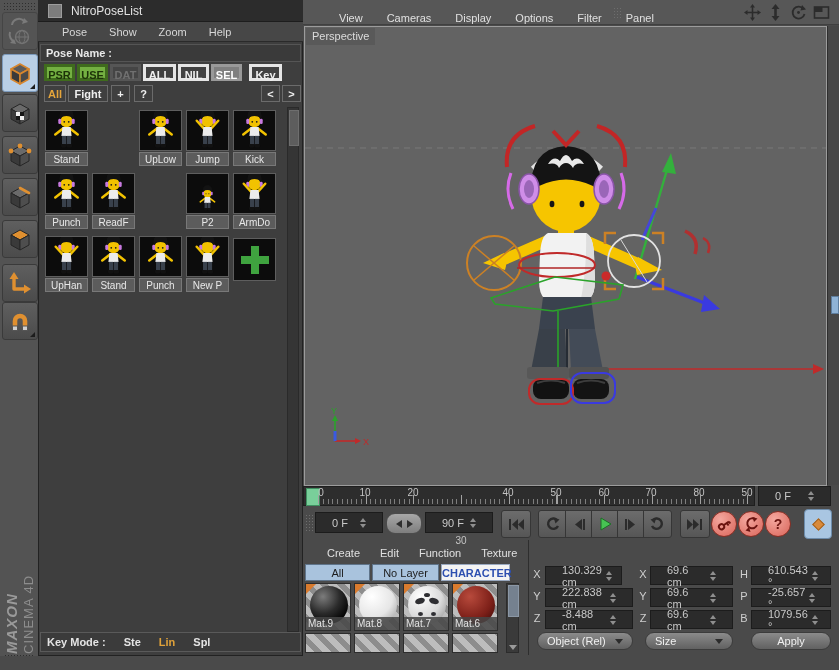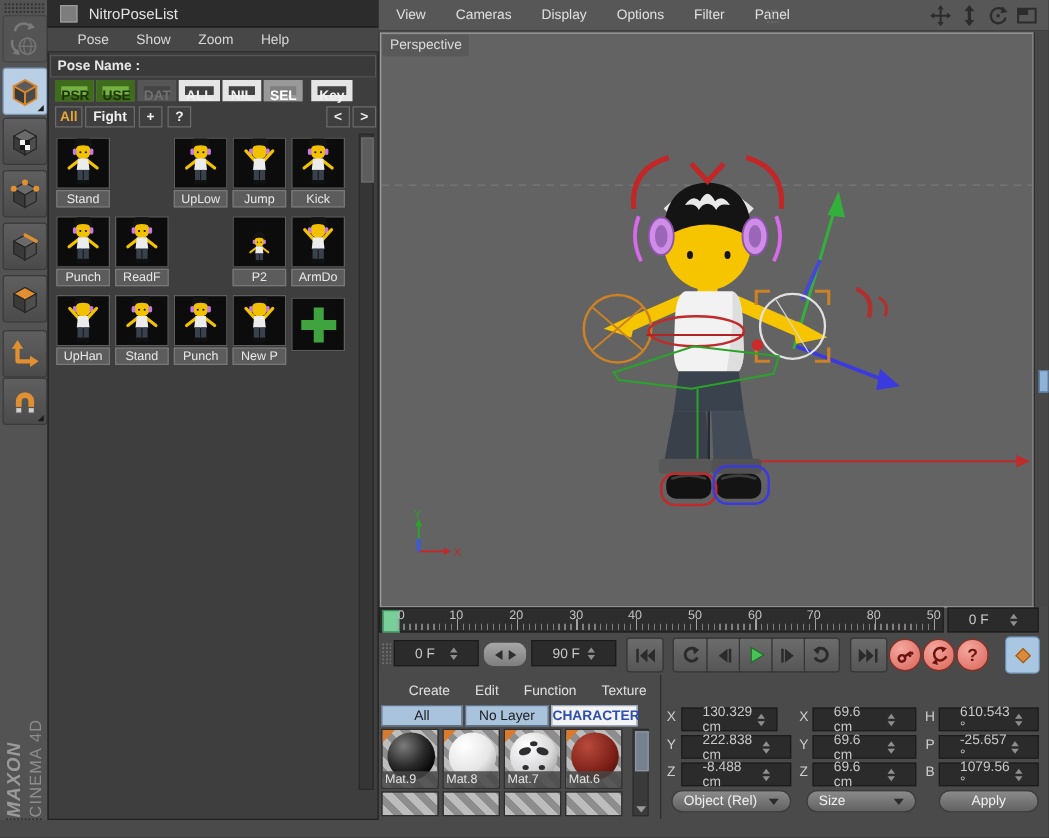--- a/index.html
+++ b/index.html
@@ -25,41 +25,41 @@
   
   #posewin{left:38px;top:0;width:265px;height:656px;background:#3e3e3e;border:1px solid #222;box-sizing:border-box;}
   #pw-title{left:38px;top:0;width:265px;height:22px;background:#2c2c2c;display:flex;align-items:center;gap:9px;padding-left:10px;box-sizing:border-box;border-bottom:1px solid #1d1d1d;}
   #pw-title .wicon{width:12px;height:12px;background:#7d7d7d;border:1px solid #9d9d9d;}
   #pw-title .ttl{font-size:12px;color:#e2e2e2;}
   #pw-menu{left:38px;top:22px;width:265px;height:20px;background:#474747;border-bottom:1px solid #2a2a2a;
            display:flex;align-items:center;gap:22px;padding-left:24px;box-sizing:border-box;color:#d8d8d8;}
   #pw-posename{left:40px;top:44px;width:261px;height:18px;background:#3a3a3a;border:1px solid #555;
                display:flex;align-items:center;padding-left:5px;box-sizing:border-box;font-weight:bold;color:#e8e8e8;}
   .fbtn{position:absolute;top:64px;height:17px;line-height:17px;text-align:center;font-weight:bold;
-        border:5px solid #e5e5e5;background:#414141;color:#f0f0f0;box-sizing:border-box;}
+        border:3px solid #e5e5e5;background:#414141;color:#f0f0f0;box-sizing:border-box;}
   .fbtn.green{background:#74b042;border-color:#3f6b1d;color:#1c3208;}
   .fbtn.dis{background:#454545;color:#707070;border-color:#565656;}
   .fbtn.sel{background:#7f7f7f;color:#fff;border-color:#999;}
   .tabbtn{position:absolute;top:85px;height:17px;line-height:17px;text-align:center;font-weight:bold;
           border:1px solid #6b6b6b;background:#3f3f3f;color:#efefef;box-sizing:border-box;}
   .tabbtn.ora{color:#e5a53b;}
   .pose-cell{position:absolute;width:43px;}
   .pose-thumb{width:43px;height:41px;background:#0c0c0c;border:1px solid #5e5e5e;box-sizing:border-box;
               display:flex;align-items:flex-end;justify-content:center;}
   .pose-label{margin-top:1px;height:14px;line-height:14px;background:#5c5c5c;border:1px solid #787878;
               text-align:center;color:#e8e8e8;font-size:10px;box-sizing:border-box;overflow:hidden;white-space:nowrap;}
   #pose-scroll{left:287px;top:107px;width:12px;height:525px;background:#353535;border:1px solid #2a2a2a;box-sizing:border-box;}
   #pose-scroll .thumb{position:absolute;left:1px;top:2px;width:8px;height:34px;background:#5d5d5d;border:1px solid #6e6e6e;}
   #keymode{left:40px;top:632px;width:261px;height:20px;background:#3b3b3b;border:1px solid #5a5a5a;box-sizing:border-box;
            display:flex;align-items:center;gap:18px;padding-left:6px;font-weight:bold;color:#e4e4e4;}
   #keymode .lin{color:#e0a23a;}
 
   
   #vp-menu{left:303px;top:0;width:536px;height:25px;background:#575757;border-bottom:1px solid #404040;
-           display:flex;align-items:center;gap:24px;padding-left:14px;box-sizing:border-box;color:#e0e0e0;}
+           display:flex;align-items:flex-end;gap:24px;padding-left:36px;box-sizing:border-box;color:#e0e0e0;}
   #vp-icons{left:744px;top:4px;display:flex;gap:6px;}
   #viewport{left:304px;top:26px;width:521px;height:458px;background:#636363;border:1px solid #9c9c9c;box-sizing:content-box;}
   #persp{left:306px;top:28px;height:17px;line-height:17px;padding:0 6px;background:#595959;color:#dcdcdc;}
   #edge-strip{left:827px;top:26px;width:12px;height:459px;background:#474747;border-left:1px solid #2e2e2e;}
   #edge-strip .handle{position:absolute;left:3px;top:270px;width:6px;height:16px;background:#8fb3d6;border:1px solid #5d7d9e;}
 
   
   #ruler{left:303px;top:486px;width:452px;height:20px;background:#2d2d2d;border:1px solid #1f1f1f;box-sizing:border-box;}
   #playhead{position:absolute;left:2px;top:1px;width:12px;height:16px;background:#79cf9a;border:1px solid #3f8f60;}
   .ticklabel{position:absolute;top:0px;transform:translateX(-50%);color:#c4c4c4;font-size:10px;}
@@ -383,20 +383,26 @@
     <svg width="34" height="34" viewBox="0 0 34 34">
       <rect x="13" y="3" width="8" height="28" fill="#3fa33f"></rect>
         <rect x="3" y="13" width="28" height="8" fill="#3fa33f"></rect>
     </svg>
   </div>
 
   <div id="pose-scroll" class="abs">
     <div class="thumb"></div>
   </div>
 
+  <div id="keymode" class="abs">
+    <span>Key Mode :</span>
+    <span>Ste</span>
+    <span class="lin">Lin</span>
+    <span>Spl</span>
+  </div>
 
   <div id="vp-menu" class="abs">
     <span class="abs gripl" style="left:310px;top:7px;width:10px;height:12px;"></span>
     <span>View</span>
     <span>Cameras</span>
     <span>Display</span>
     <span>Options</span>
     <span>Filter</span>
     <span>Panel</span>
   </div>
@@ -516,21 +522,21 @@
   </div>
   <div id="edge-strip" class="abs">
     <div class="handle"></div>
   </div>
 
   <div id="ruler" class="abs">
     <div id="playhead"></div>
     <span class="ticklabel" style="left:17px;">0</span>
     <span class="ticklabel" style="left:61px;">10</span>
     <span class="ticklabel" style="left:109px;">20</span>
-    <span class="ticklabel" style="left:157px;">30</span>
+    <span class="ticklabel" style="left:157px;margin-top:48px;">30</span>
     <span class="ticklabel" style="left:204px;">40</span>
     <span class="ticklabel" style="left:252px;">50</span>
     <span class="ticklabel" style="left:300px;">60</span>
     <span class="ticklabel" style="left:347px;">70</span>
     <span class="ticklabel" style="left:395px;">80</span>
     <span class="ticklabel" style="left:443px;">50</span>
     <div id="ticks-minor"></div>
     <div id="ticks-major"></div>
   </div>
 

